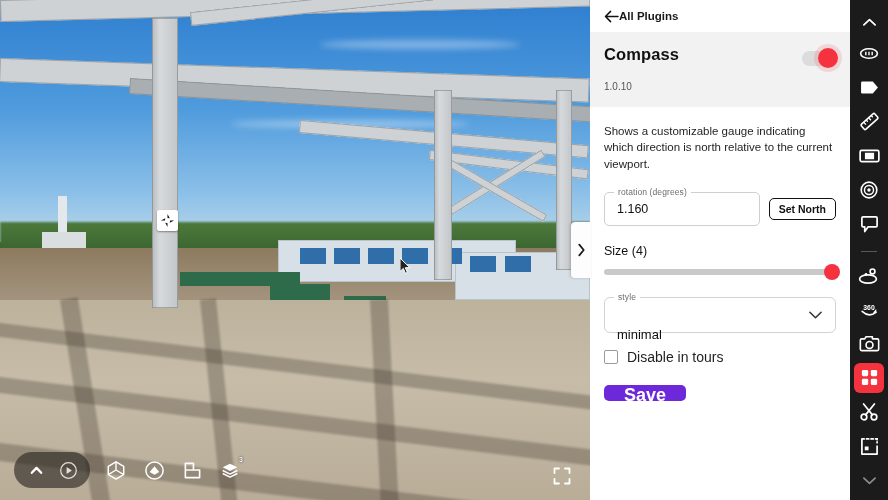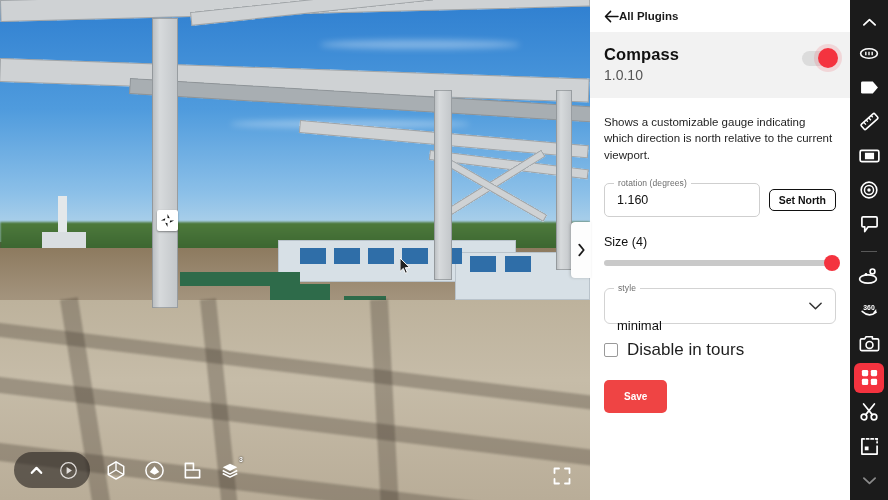--- a/index.html
+++ b/index.html
@@ -151,21 +151,21 @@
     padding: 0 14px; flex: 0 0 auto;
   }
   #back-label { font-size: 11.5px; font-weight: bold; color: #1a1a1a; }
 
   #plugin-card {
     background: #f2f2f2; margin: 0; padding: 13px 14px 15px 14px;
     display: flex; align-items: flex-start; justify-content: space-between;
     flex: 0 0 auto;
   }
   #plugin-title { font-size: 16.5px; font-weight: bold; color: #111; letter-spacing: .1px;}
-  #plugin-version { font-size: 14px; color: #555; margin-top: 3px; }
+  #plugin-version { font-size: 10px; color: #555; margin-top: 17px; }
   #plugin-toggle {
     width: 34px; height: 15px; border-radius: 8px; background: #dcdcdc;
     position: relative; margin-top: 6px; flex: 0 0 auto;
   }
   #plugin-toggle-knob {
     position: absolute; right: -2px; top: -3px;
     width: 20px; height: 20px; border-radius: 50%;
     background: #f4333f;
     box-shadow: 0 0 0 4px rgba(244,51,63,.14);
   }
@@ -209,25 +209,25 @@
     padding: 0 12px; justify-content: space-between; background: #fff;
     margin-bottom: 16px; cursor: pointer;
   }
   .select-value { font-size: 13px; color: #111; margin-top: 40px; }
 
   #checkbox-row { display: flex; align-items: center; gap: 9px; margin-bottom: 20px; }
   #disable-checkbox {
     width: 14px; height: 14px; border: 1.4px solid #9a9a9a; border-radius: 2px;
     background: #fff;
   }
-  #disable-label { font-size: 17px; color: #1f1f1f; }
+  #disable-label { font-size: 14px; color: #1f1f1f; }
 
   #save-button {
-    background: #ef4444; color: #fff; border: none; border-radius: 5px;
-    height: 33px; padding: 0 20px; font-size: 10px; font-weight: bold;
+    background: #6d28d9; color: #fff; border: none; border-radius: 5px;
+    height: 16px; padding: 0 20px; font-size: 18px; font-weight: bold;
     font-family: "Liberation Sans", sans-serif; cursor: pointer;
   }
 
   
   #toolbar {
     position: absolute; left: 850px; top: 0; width: 38px; height: 500px;
     background: #1b1b1b;
     display: flex; flex-direction: column; align-items: center;
     padding-top: 8px; gap: 0;
   }

